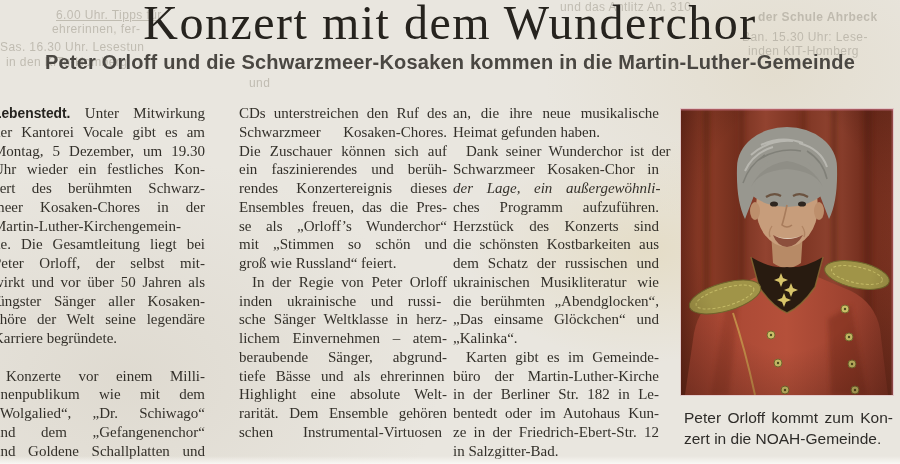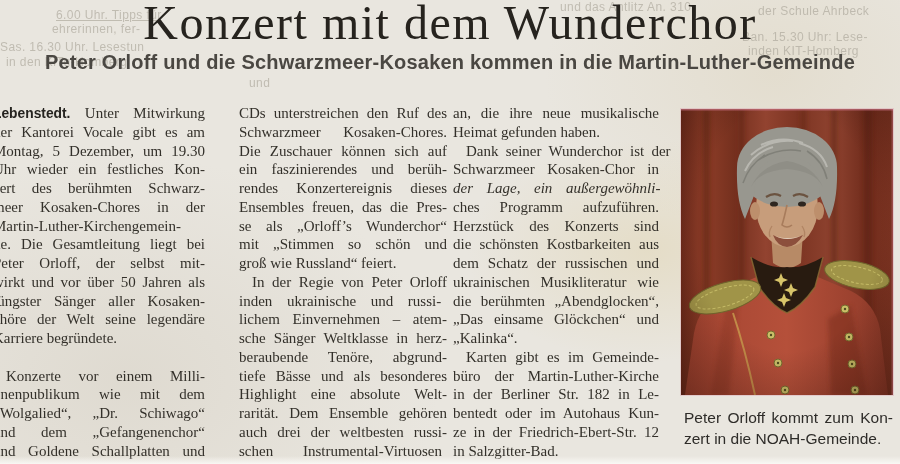--- a/index.html
+++ b/index.html
@@ -52,21 +52,21 @@
 <body>
 
 <div class="page">
 
   <div id="bleed-layer">
       <div class="frag" style="left: 56px; top: 8px; text-decoration: underline;">6.00 Uhr. Tipps für</div>
       <div class="frag" style="left: 52px; top: 22px;">ehrerinnen, fer-</div>
       <div class="frag" style="left: 0px; top: 40px;">Sas. 16.30 Uhr. Lesestun</div>
       <div class="frag" style="left: 6px; top: 55px;">in den KiTu-Homberg</div>
       <div class="frag" style="left: 560px; top: 0px;">und das Antlitz An. 310</div>
-      <div class="frag" style="left: 758px; top: 4px;">der Schule Ahrbeck</div>
+      <div class="frag" style="left: 758px; top: 10px; font-weight: bold;">der Schule Ahrbeck</div>
       <div class="frag" style="left: 742px; top: 30px;">Ban. 15.30 Uhr: Lese-</div>
       <div class="frag" style="left: 748px; top: 44px;">inden KIT-Homberg</div>
       <div class="frag" style="left: 249px; top: 76px;">und</div>
     </div>
 
   <h1 class="title">Konzert mit dem Wunderchor</h1>
   <h2 class="subtitle">Peter Orloff und die Schwarzmeer-Kosaken kommen in die Martin-Luther-Gemeinde</h2>
 
   <div class="col col0">
       <div class="bline just" style="word-spacing: 10.6172px;"><span class="lw"><b class="dateline">Lebenstedt.</b> Unter Mitwirkung</span></div>
@@ -94,27 +94,26 @@
       <div class="bline just" style="word-spacing: 18.8906px;"><span class="lw">Schwarzmeer Kosaken-Chores.</span></div>
       <div class="bline just" style="word-spacing: 5.34766px;"><span class="lw">Die Zuschauer können sich auf</span></div>
       <div class="bline just" style="word-spacing: 10.3281px;"><span class="lw">ein faszinierendes und berüh-</span></div>
       <div class="bline just" style="word-spacing: 14.4453px;"><span class="lw">rendes Konzertereignis dieses</span></div>
       <div class="bline just" style="word-spacing: 4.19922px;"><span class="lw">Ensembles freuen, das die Pres-</span></div>
       <div class="bline just" style="word-spacing: 10.7083px;"><span class="lw">se als „Orloff’s Wunderchor“</span></div>
       <div class="bline just" style="word-spacing: 10.332px;"><span class="lw">mit „Stimmen so schön und</span></div>
       <div class="bline"><span class="lw">groß wie Russland“ feiert.</span></div>
       <div class="bline ind just" style="word-spacing: 3.81562px;"><span class="lw">In der Regie von Peter Orloff</span></div>
       <div class="bline just" style="word-spacing: 10.8698px;"><span class="lw">inden ukrainische und russi-</span></div>
+      <div class="bline just" style="word-spacing: 4.46875px;"><span class="lw">sche Sänger Weltklasse in herz-</span></div>
       <div class="bline just" style="word-spacing: 8.9375px;"><span class="lw">lichem Einvernehmen – atem-</span></div>
-      <div class="bline just" style="word-spacing: 4.46875px;"><span class="lw">sche Sänger Weltklasse in herz-</span></div>
-      <div class="bline just" style="word-spacing: 16.1562px;"><span class="lw">beraubende Tenöre, abgrund-</span></div>
-      <div class="bline just" style="word-spacing: 6.38672px;"><span class="lw">tiefe Bässe und als besonderes</span></div>
+      <div class="bline just" style="word-spacing: 16.1562px;"><span class="lw">beraubende Sänger, abgrund-</span></div>
+      <div class="bline just" style="word-spacing: 6.38672px;"><span class="lw">tiefe Bässe und als ehrerinnen</span></div>
       <div class="bline just" style="word-spacing: 10.5312px;"><span class="lw">Highlight eine absolute Welt-</span></div>
       <div class="bline just" style="word-spacing: 6.85417px;"><span class="lw">rarität. Dem Ensemble gehören</span></div>
-      <div class="bline just" style="word-spacing: 6.17969px;"><span class="lw">auch drei der weltbesten russi-</span></div>
       <div class="bline just" style="word-spacing: 26px;"><span class="lw">schen Instrumental-Virtuosen</span></div>
     </div>
   <div class="col col2">
       <div class="bline just" style="word-spacing: 6.20312px;"><span class="lw">an, die ihre neue musikalische</span></div>
       <div class="bline"><span class="lw">Heimat gefunden haben.</span></div>
       <div class="bline ind just" style="word-spacing: 3.46875px;"><span class="lw">Dank seiner Wunderchor ist der</span></div>
       <div class="bline just" style="word-spacing: 8.85938px;"><span class="lw">Schwarzmeer Kosaken-Chor in</span></div>
       <div class="bline just" style="word-spacing: 9.89062px; font-style: italic;"><span class="lw">der Lage, ein außergewöhnli-</span></div>
       <div class="bline just" style="word-spacing: 16.1562px;"><span class="lw">ches Programm aufzuführen.</span></div>
       <div class="bline just" style="word-spacing: 11.5938px;"><span class="lw">Herzstück des Konzerts sind</span></div>

